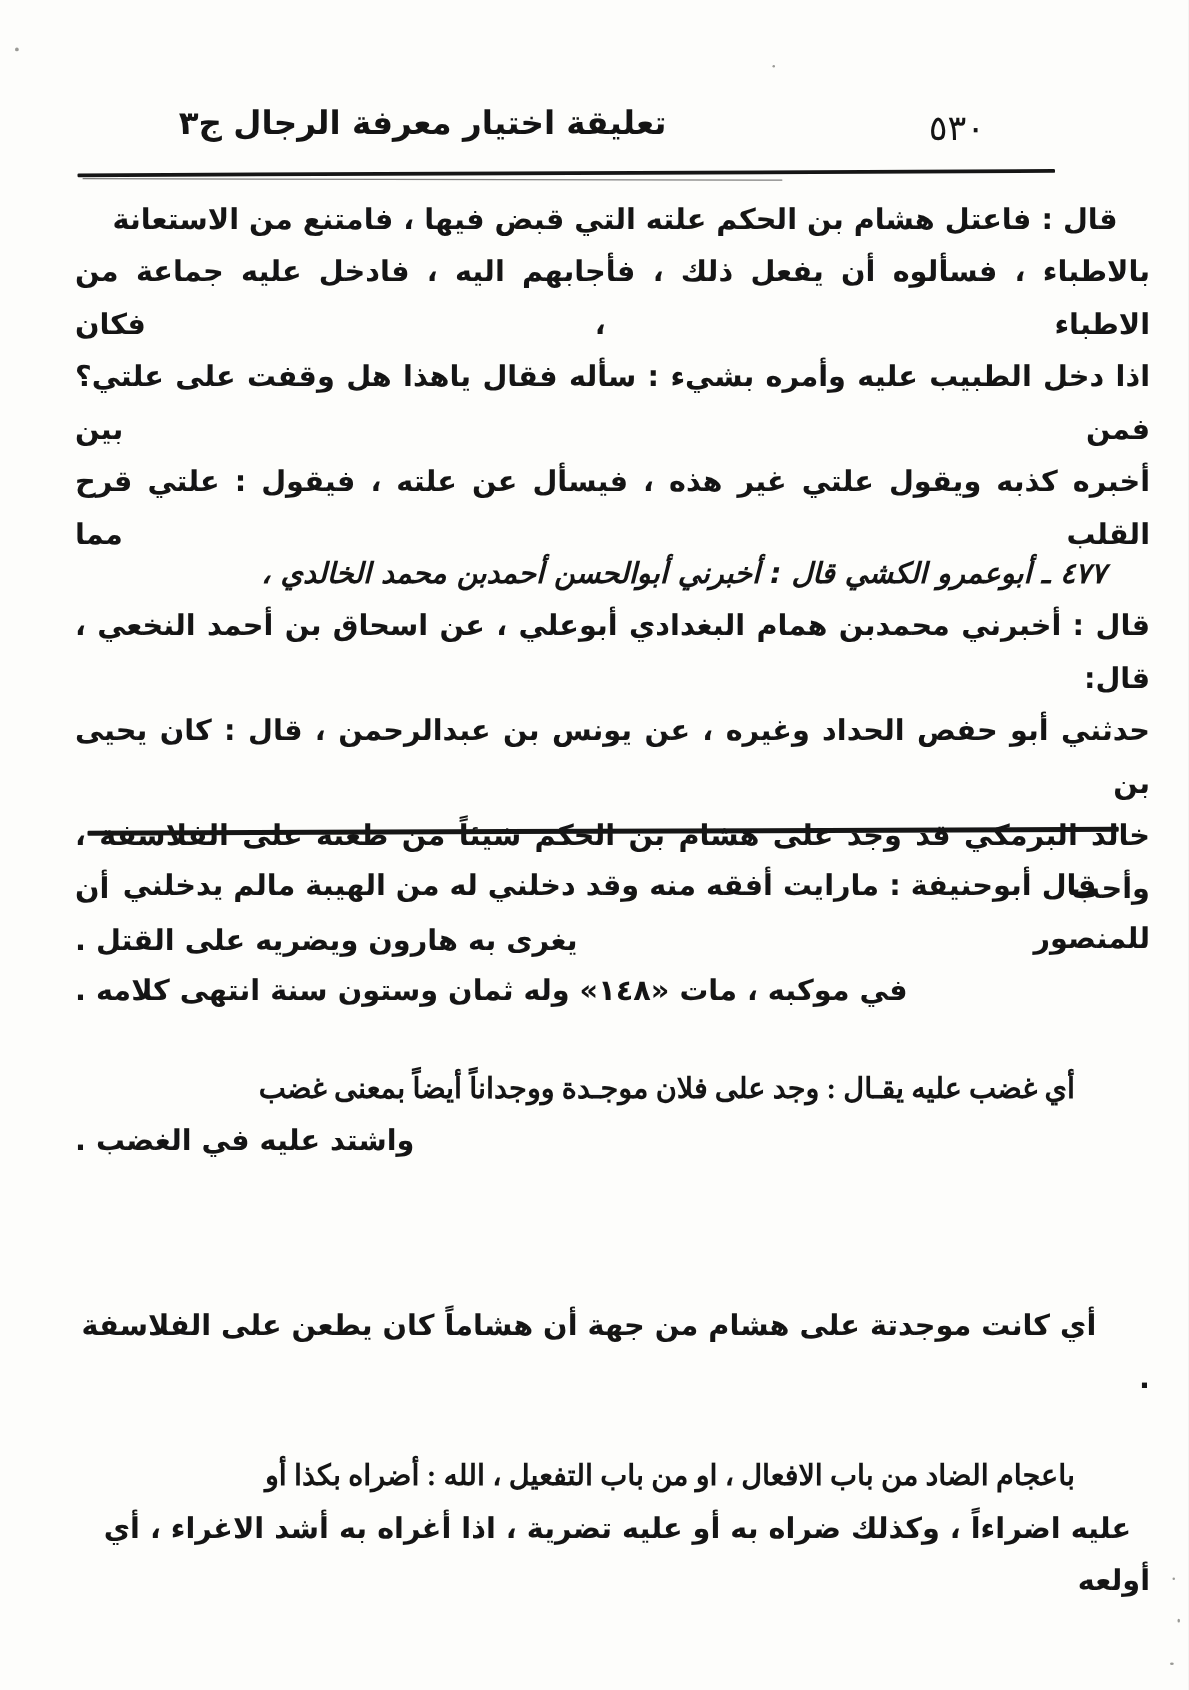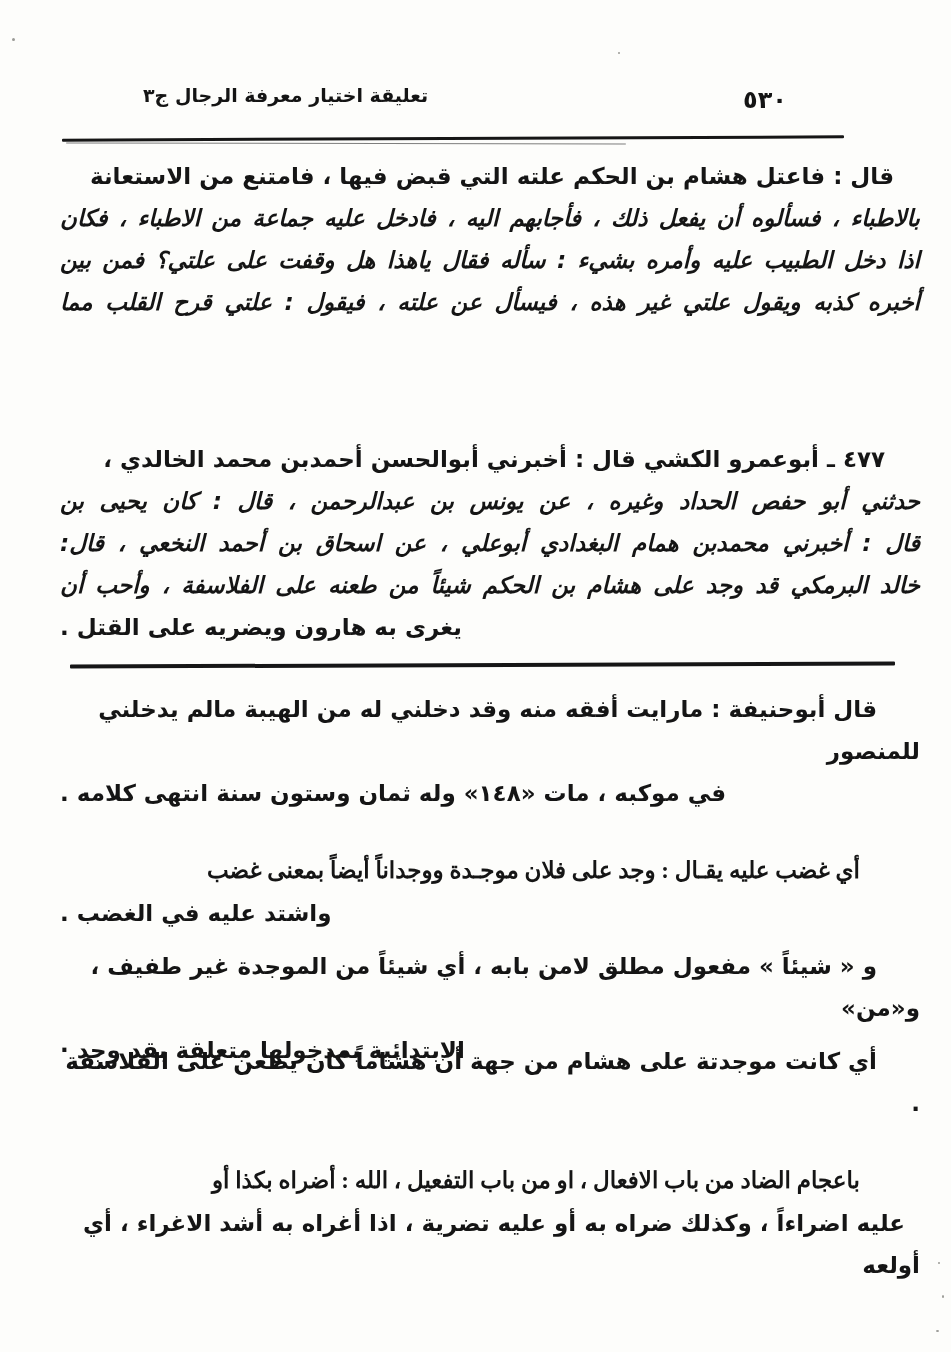--- a/index.html
+++ b/index.html
@@ -8,43 +8,43 @@
     width:951px;height:1352px;
     margin:0 auto;
     background:#fdfdfb;
     font-family:"DejaVu Sans", sans-serif;
     color:#141414;
     overflow:hidden;
   }
   
   .hdr-title{
     position:absolute;left:143px;top:84px;
-    direction:rtl;font-size:19px;font-weight:700;white-space:nowrap;
+    direction:rtl;font-size:26px;font-weight:700;white-space:nowrap;
   }
   .hdr-num{
     position:absolute;left:743px;top:86px;
-    direction:rtl;font-size:24px;font-weight:700;letter-spacing:4px;
+    direction:rtl;font-size:28px;font-weight:400;letter-spacing:4px;
   }
   .rule{position:absolute;background:#161616;border-radius:1px;}
   .rule-top{left:62px;top:137px;width:782px;height:3px;transform:rotate(-0.25deg);}
   .rule-top2{left:66px;top:143px;width:560px;height:1px;opacity:.55;transform:rotate(0.12deg);}
   .rule-mid{left:70px;top:663px;width:825px;height:4px;transform:rotate(-0.22deg);}
   
   .block{
     position:absolute;left:60px;width:860px;
     direction:rtl;
   }
   .bline{
     font-size:23px;font-weight:700;line-height:42px;
     color:#151515;
   }
-  .full{text-align:justify;text-align-last:justify;font-style:italic;}
+  .full{text-align:justify;text-align-last:justify;}
   .nat{text-align:right;}
   .ind26{text-indent:26px;}
-  .ind35{text-indent:35px;}
+  .ind35{text-indent:35px;font-style:italic;}
   .ind43{text-indent:43px;}
   .ind60{text-indent:60px;font-family:Liberation Serif, serif;}
   .ind15{text-indent:15px;}
   .short{text-align:left;}
   .heading{
     position:absolute;left:60px;width:860px;direction:rtl;
     font-size:23px;font-weight:800;text-align:right;white-space:nowrap;
     color:#101010;
   }
   
@@ -62,44 +62,40 @@
 
   <div class="block" style="top:155px;">
     <div class="bline nat ind26">قال : فاعتل هشام بن الحكم علته التي قبض فيها ، فامتنع من الاستعانة</div>
     <div class="bline full">بالاطباء ، فسألوه أن يفعل ذلك ، فأجابهم اليه ، فادخل عليه جماعة من الاطباء ، فكان</div>
     <div class="bline full">اذا دخل الطبيب عليه وأمره بشيء : سأله فقال ياهذا هل وقفت على علتي؟ فمن بين</div>
     <div class="bline full">أخبره كذبه ويقول علتي غير هذه ، فيسأل عن علته ، فيقول : علتي قرح القلب مما</div>
   </div>
 
   <div class="block" style="top:438px;">
     <div class="bline nat ind35">٤٧٧ ـ أبوعمرو الكشي قال : أخبرني أبوالحسن أحمدبن محمد الخالدي ،</div>
+    <div class="bline full">قال : أخبرني محمدبن همام البغدادي أبوعلي ، عن اسحاق بن أحمد النخعي ، قال:</div>
     <div class="bline full">حدثني أبو حفص الحداد وغيره ، عن يونس بن عبدالرحمن ، قال : كان يحيى بن</div>
-    <div class="bline full">قال : أخبرني محمدبن همام البغدادي أبوعلي ، عن اسحاق بن أحمد النخعي ، قال:</div>
     <div class="bline full">خالد البرمكي قد وجد على هشام بن الحكم شيئاً من طعنه على الفلاسفة ، وأحب أن</div>
     <div class="bline short" style="margin-right:420px;">يغرى به هارون ويضريه على القتل .</div>
   </div>
 
   <div class="rule rule-mid"></div>
 
   <div class="block" style="top:688px;">
     <div class="bline nat ind43">قال أبوحنيفة : مارايت أفقه منه وقد دخلني له من الهيبة مالم يدخلني للمنصور</div>
     <div class="bline short" style="margin-right:146px;">في موكبه ، مات «١٤٨» وله ثمان وستون سنة انتهى كلامه .</div>
   </div>
 
   <div class="heading" style="top:795px;padding-left:0;padding-right:0;left:60px;width:730px;"></div>
 
   <div class="block" style="top:850px;">
     <div class="bline nat ind60">أي غضب عليه يقـال : وجد على فلان موجـدة ووجداناً أيضاً بمعنى غضب</div>
     <div class="bline short" style="margin-right:145px;">واشتد عليه في الغضب .</div>
   </div>
 
-  <div class="block" style="top:945px;">
-    <div class="bline nat ind43">و « شيئاً » مفعول مطلق لامن بابه ، أي شيئاً من الموجدة غير طفيف ، و«من»</div>
-    <div class="bline short" style="margin-right:198px;">الابتدائية بمدخولها متعلقة بقد وجد ·</div>
-  </div>
 
   <div class="block" style="top:1040px;">
     <div class="bline nat ind43">أي كانت موجدتة على هشام من جهة أن هشاماً كان يطعن على الفلاسفة .</div>
   </div>
 
   <div class="heading" style="top:1104px;left:60px;width:725px;"></div>
 
   <div class="block" style="top:1160px;">
     <div class="bline nat ind60">باعجام الضاد من باب الافعال ، او من باب التفعيل ، الله : أضراه بكذا أو</div>
     <div class="bline nat ind15">عليه اضراءاً ، وكذلك ضراه به أو عليه تضرية ، اذا أغراه به أشد الاغراء ، أي أولعه</div>

